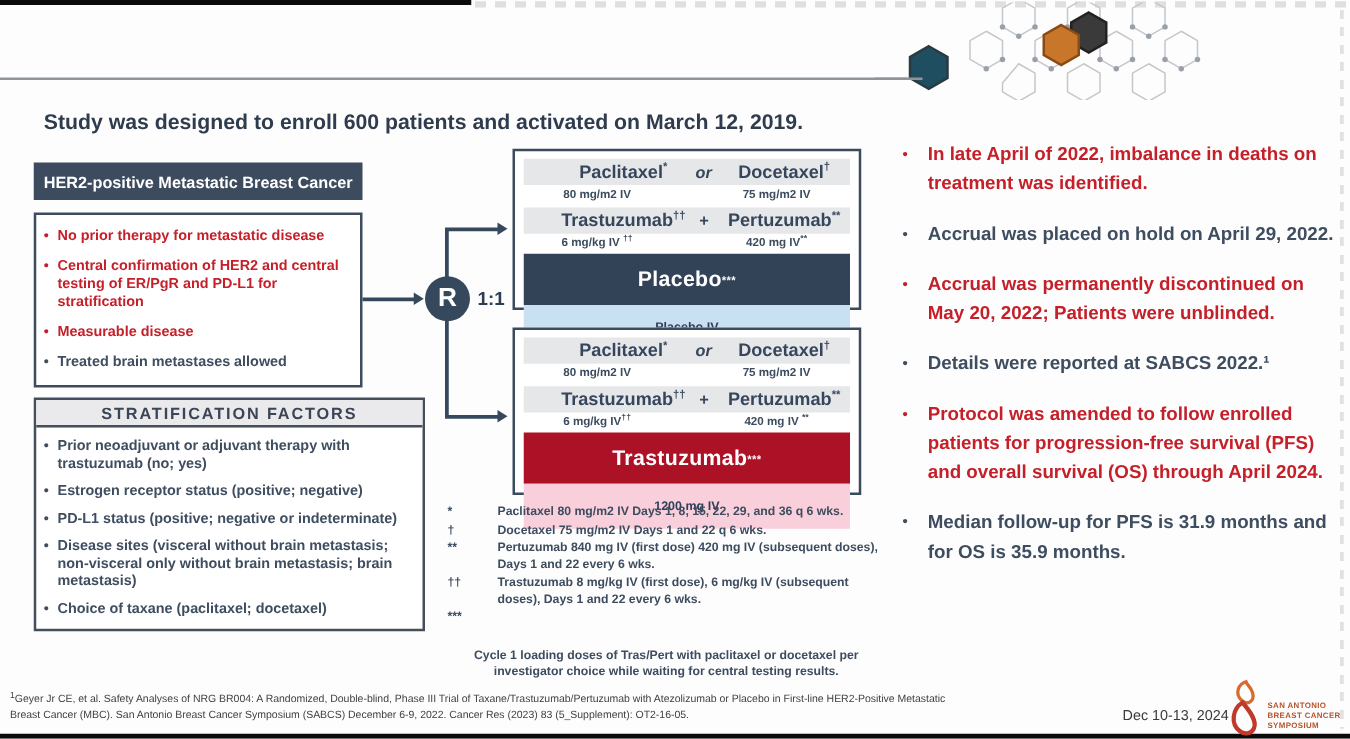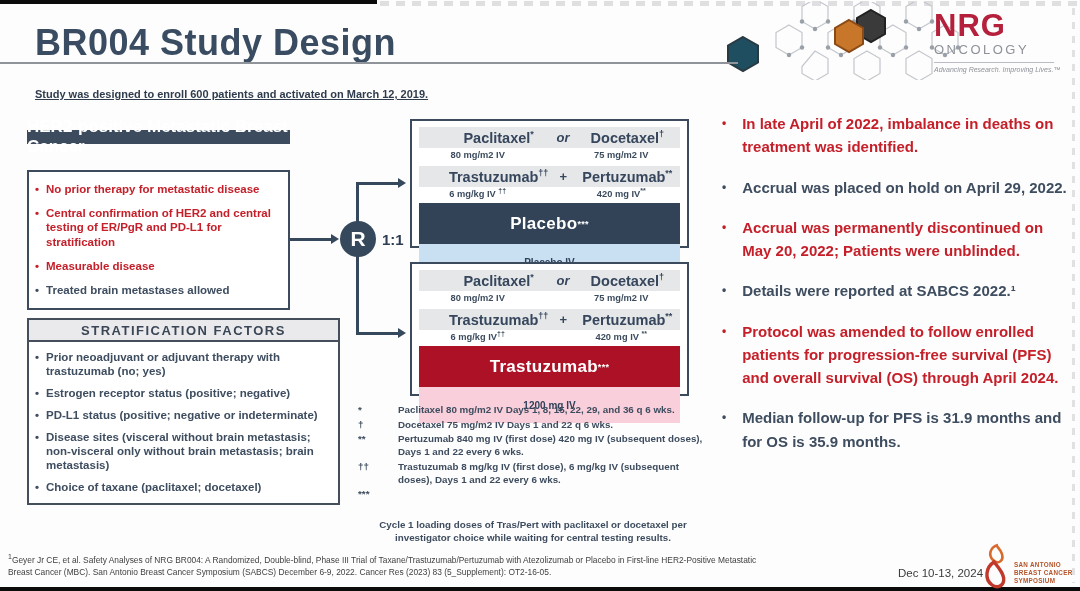--- a/index.html
+++ b/index.html
@@ -11,33 +11,33 @@
   .top-bar { position:absolute; left:0; top:0; width:377px; height:4px; background:#0b0b0b; }
   .top-dashes { position:absolute; left:380px; top:1px; width:700px; height:5px;
     background:repeating-linear-gradient(90deg,#d8d8db 0 9px, transparent 9px 16px); opacity:.8; }
   .bottom-bar { position:absolute; left:0; bottom:0; width:1080px; height:4px; background:#0b0b0b; }
   .right-dashes { position:absolute; right:5px; top:8px; width:3px; height:575px;
     background:repeating-linear-gradient(180deg,#e3e0e4 0 7px, transparent 7px 14px); }
 
   
   .title { position:absolute; left:35px; top:22px; font-size:36px; font-weight:bold; color:#3a4c61; letter-spacing:.5px; }
   .title-rule { position:absolute; left:0; top:62px; width:738px; height:2px; background:#8f949b; }
-  .subtitle { position:absolute; left:35px; top:88px; font-size:11px; font-weight:bold; color:#2f3c4e;text-decoration:underline; }
+  .subtitle { position:absolute; left:35px; top:88px; font-size:17px; font-weight:bold; color:#2f3c4e; }
 
   
   .hex-pattern { position:absolute; left:700px; top:2px; }
   .nrg-logo { position:absolute; right:18px; top:10px; width:128px; text-align:left; }
   .nrg-brand { font-size:31px; font-weight:bold; color:#b5203c; letter-spacing:1px; line-height:1; }
   .nrg-sub { font-size:13px; color:#8d9198; letter-spacing:2.5px; margin-top:1px; }
   .nrg-rule { width:120px; height:1px; background:#b9bcc2; margin:5px 0 3px; }
   .nrg-tagline { font-size:7px; font-style:italic; color:#8d9198; }
 
   
-  .her2-header { position:absolute; left:27px; top:130px; width:263px; height:14px; background:#3c4b5d;
-    color:#ffffff; font-size:17px; font-weight:bold; display:flex; align-items:center; justify-content:center; }
+  .her2-header { position:absolute; left:27px; top:130px; width:263px; height:30px; background:#3c4b5d;
+    color:#ffffff; font-size:13px; font-weight:bold; display:flex; align-items:center; justify-content:center; }
   .elig-box { position:absolute; left:27px; top:170px; width:263px; height:140px; background:#ffffff;
     border:2px solid #3c4b5d; padding:10px 8px 6px 6px; }
   .strat-box { position:absolute; left:27px; top:318px; width:313px; height:187px; background:#ffffff;
     border:2px solid #454f5c; }
   .strat-header { height:22px; background:#eaeaec; border-bottom:2px solid #454f5c; color:#3a4656;
     font-size:13px; font-weight:bold; letter-spacing:1.5px; display:flex; align-items:center; justify-content:center; }
   .strat-list { padding:8px 8px 4px 6px; }
 
   .bullet-item { display:flex; gap:7px; font-weight:bold; }
   .bullet-item .bm { flex:0 0 auto; }
@@ -139,28 +139,21 @@
         <circle cx="258" cy="45.5" r="2.2"></circle>
       <circle cx="89" cy="53" r="2.2"></circle>
         <circle cx="141" cy="53" r="2.2"></circle>
       <circle cx="193" cy="53" r="2.2"></circle>
         <circle cx="245" cy="53" r="2.2"></circle>
     </g>
     <polygon points="43,35 58,43.5 58,60.5 43,69 28,60.5 28,43.5" fill="#1e4e5f" stroke="#2a3a42" stroke-width="2"></polygon>
     <polygon points="171,8 185,16 185,32 171,40 157,32 157,16" fill="#3a3a3a" stroke="#222" stroke-width="2"></polygon>
     <polygon points="149,18 163,26 163,42 149,50 135,42 135,26" fill="#c8762a" stroke="#8a4a16" stroke-width="2"></polygon>
   </svg>
-  <div class="nrg-logo">
-    <div class="nrg-brand">NRG</div>
-    <div class="nrg-sub">ONCOLOGY</div>
-    <div class="nrg-rule"></div>
-    <div class="nrg-tagline">Advancing Research. Improving Lives.™</div>
-  </div>
-
-  <h1 class="title">BR004 Study Design</h1>
+
   <div class="title-rule"></div>
   <div class="subtitle">Study was designed to enroll 600 patients and activated on March 12, 2019.</div>
 
   <div class="her2-header">HER2-positive Metastatic Breast Cancer</div>
 
   <div class="elig-box">
     <div class="bullet-item red">
       <span class="bm">•</span>
       <span class="bt">No prior therapy for metastatic disease</span>
     </div>

